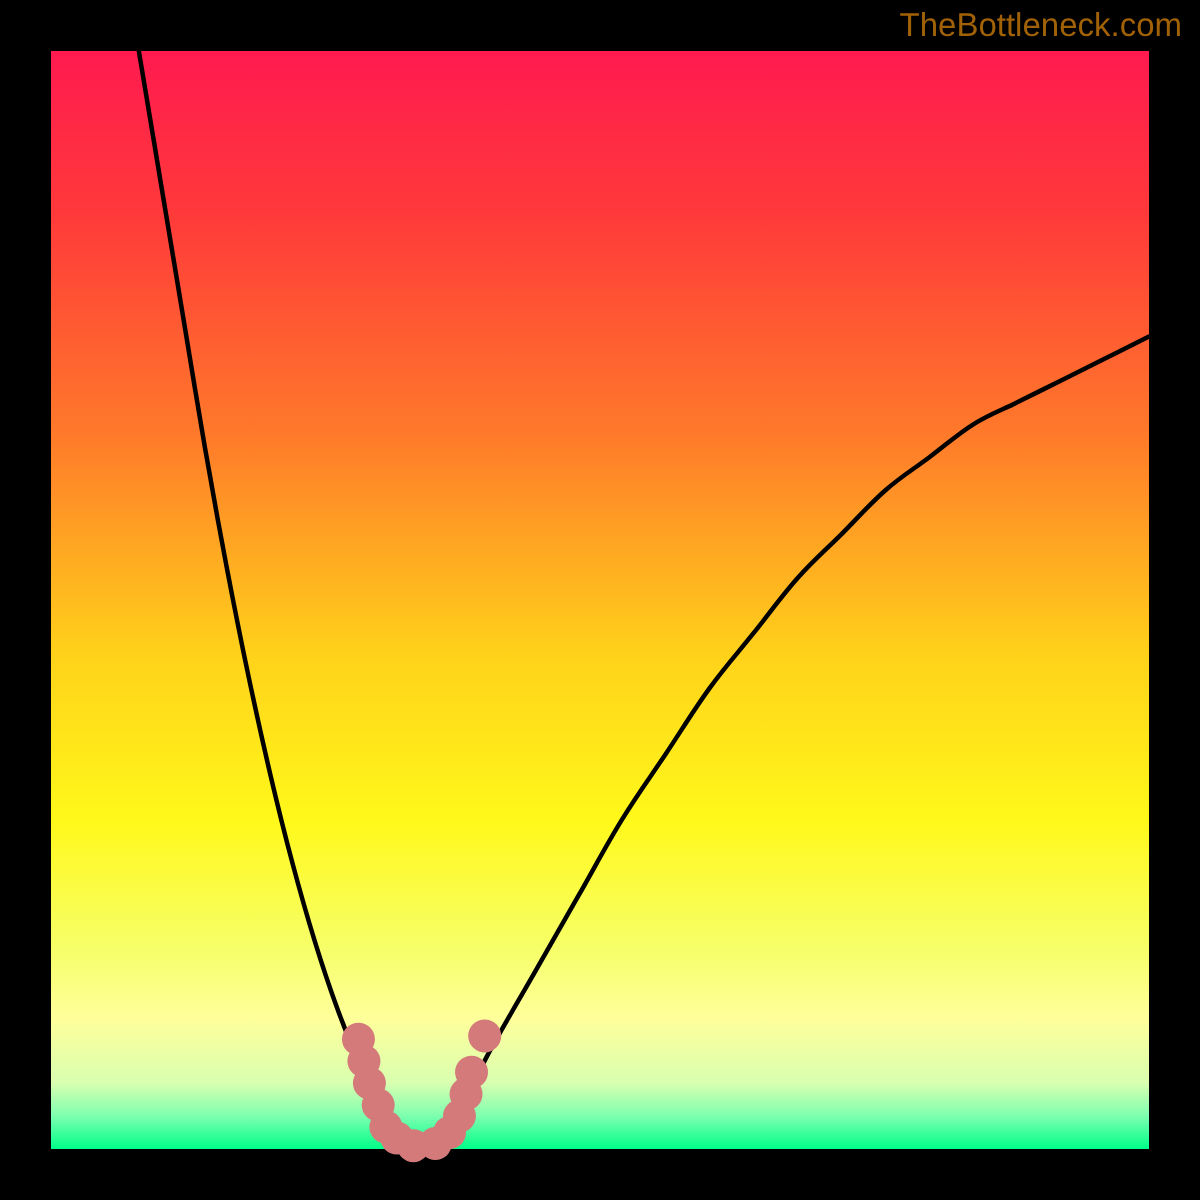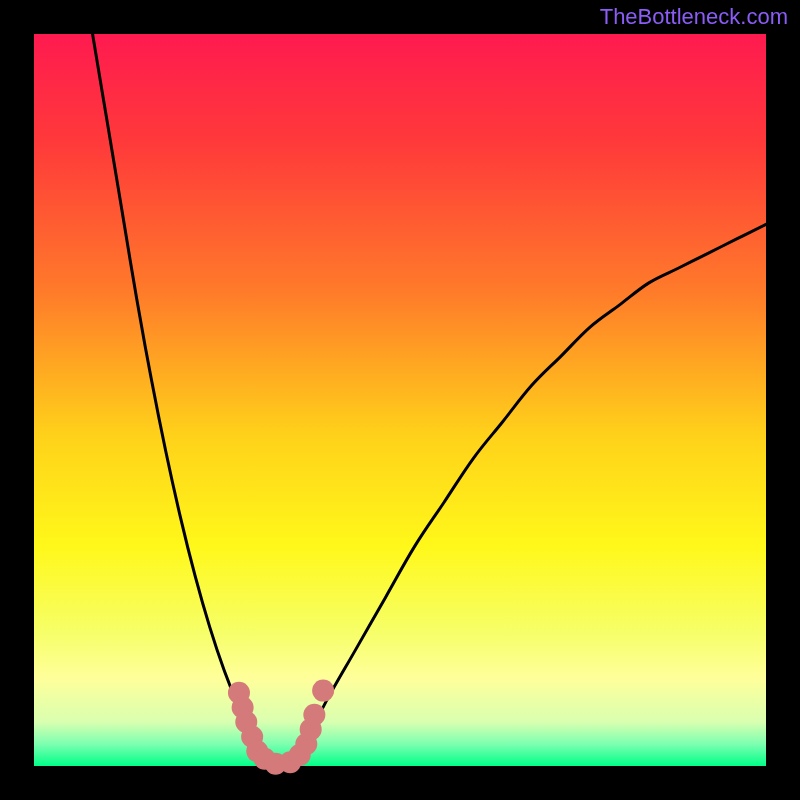--- a/index.html
+++ b/index.html
@@ -11,21 +11,21 @@
   .container {
     position: relative;
     width: 800px;
     height: 800px;
   }
   .watermark {
     position: absolute;
     top: 4px;
     right: 12px;
     font-size: 22px;
-    color: #8b5cf6;
+    color: #a16207;
     font-weight: 500;
     z-index: 10;
   }
   svg {
     display: block;
   }
 </style>
 </head>
 <body>
 

